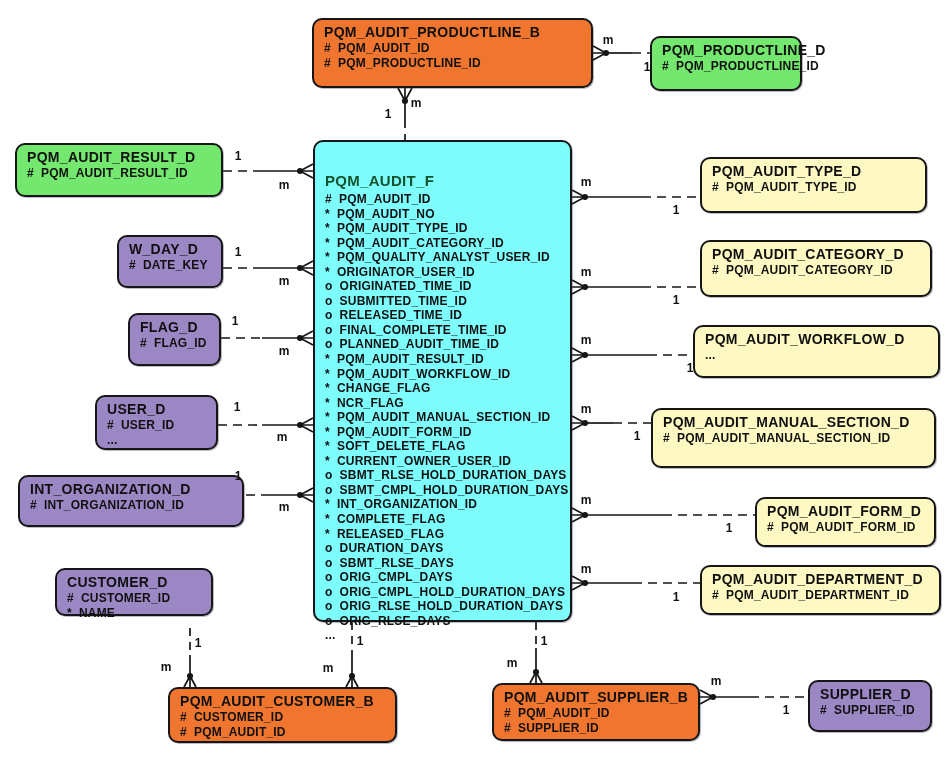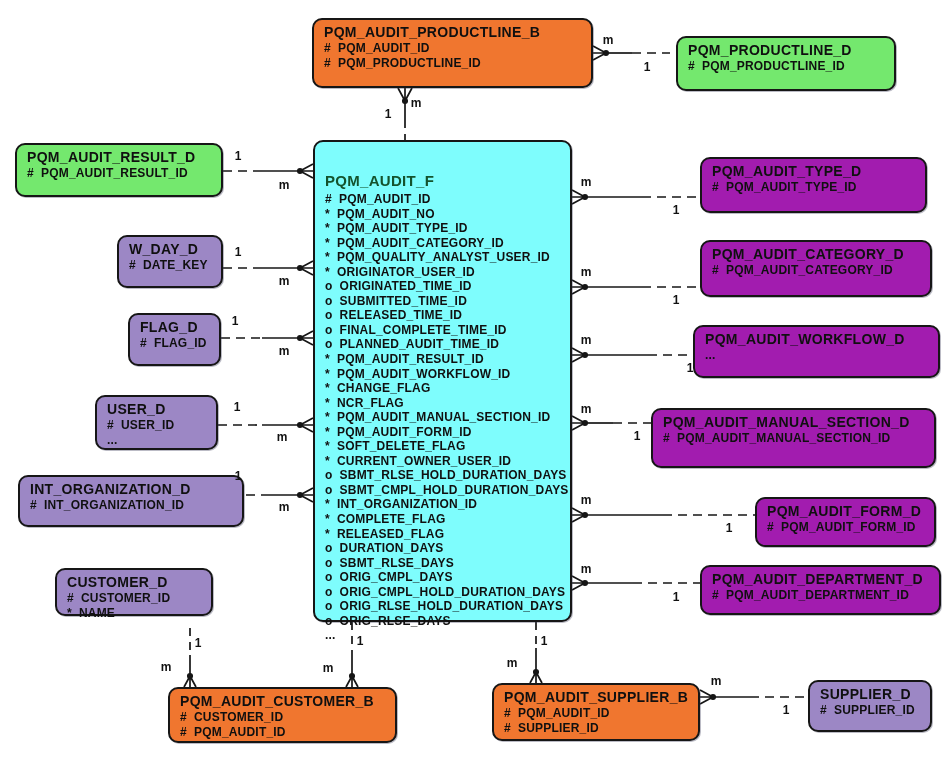--- a/index.html
+++ b/index.html
@@ -7,21 +7,21 @@
           font-family:"Liberation Sans",sans-serif;}
   svg.wires{position:absolute;left:0;top:0;width:947px;height:759px;}
   .entity{position:absolute;box-sizing:border-box;border:2px solid #161616;border-radius:10px;
           padding:4px 6px 2px 10px;box-shadow:1px 1px 0 rgba(60,60,90,.35);}
   .entity .t{font-weight:bold;font-size:14px;line-height:17px;letter-spacing:.3px;color:#101010;white-space:nowrap;}
   .entity .a{font-weight:bold;font-size:12px;line-height:15px;letter-spacing:.2px;color:#101010;white-space:pre;}
   .orange{background:#F0762F;}
   .green{background:#74E86E;}
   .cyan{background:#7EFDFD;}
   .purple{background:#9C87C5;}
-  .magenta{background:#a21caf;}
+  .magenta{background:#fef9c3;}
   .cyan .t{font-size:15px;color:#14532d;line-height:22px;margin-top:24px;}
   .cyan .a{line-height:14.55px;}
   .card{position:absolute;transform:translate(-50%,-50%);font-weight:bold;font-size:12px;color:#111;}
 </style>
 </head>
 <body>
 
 <div class="canvas">
 
   <svg class="wires" viewBox="0 0 947 759" fill="none" stroke="#161616" stroke-width="1.7">
@@ -147,21 +147,21 @@
   </svg>
 
   <div class="entity orange" style="left:312px;top:18px;width:281px;height:70px">
     <div class="t">PQM_AUDIT_PRODUCTLINE_B</div>
     <div>
         <div class="a">#  PQM_AUDIT_ID</div>
         <div class="a">#  PQM_PRODUCTLINE_ID</div>
       </div>
   </div>
 
-  <div class="entity green" style="left:676px;top:36px;width:220px;height:55px">
+  <div class="entity green" style="left:650px;top:36px;width:152px;height:55px">
     <div class="t">PQM_PRODUCTLINE_D</div>
     <div>
         <div class="a">#  PQM_PRODUCTLINE_ID</div>
       </div>
   </div>
 
   <div class="entity green" style="left:15px;top:143px;width:208px;height:54px">
     <div class="t">PQM_AUDIT_RESULT_D</div>
     <div>
         <div class="a">#  PQM_AUDIT_RESULT_ID</div>

